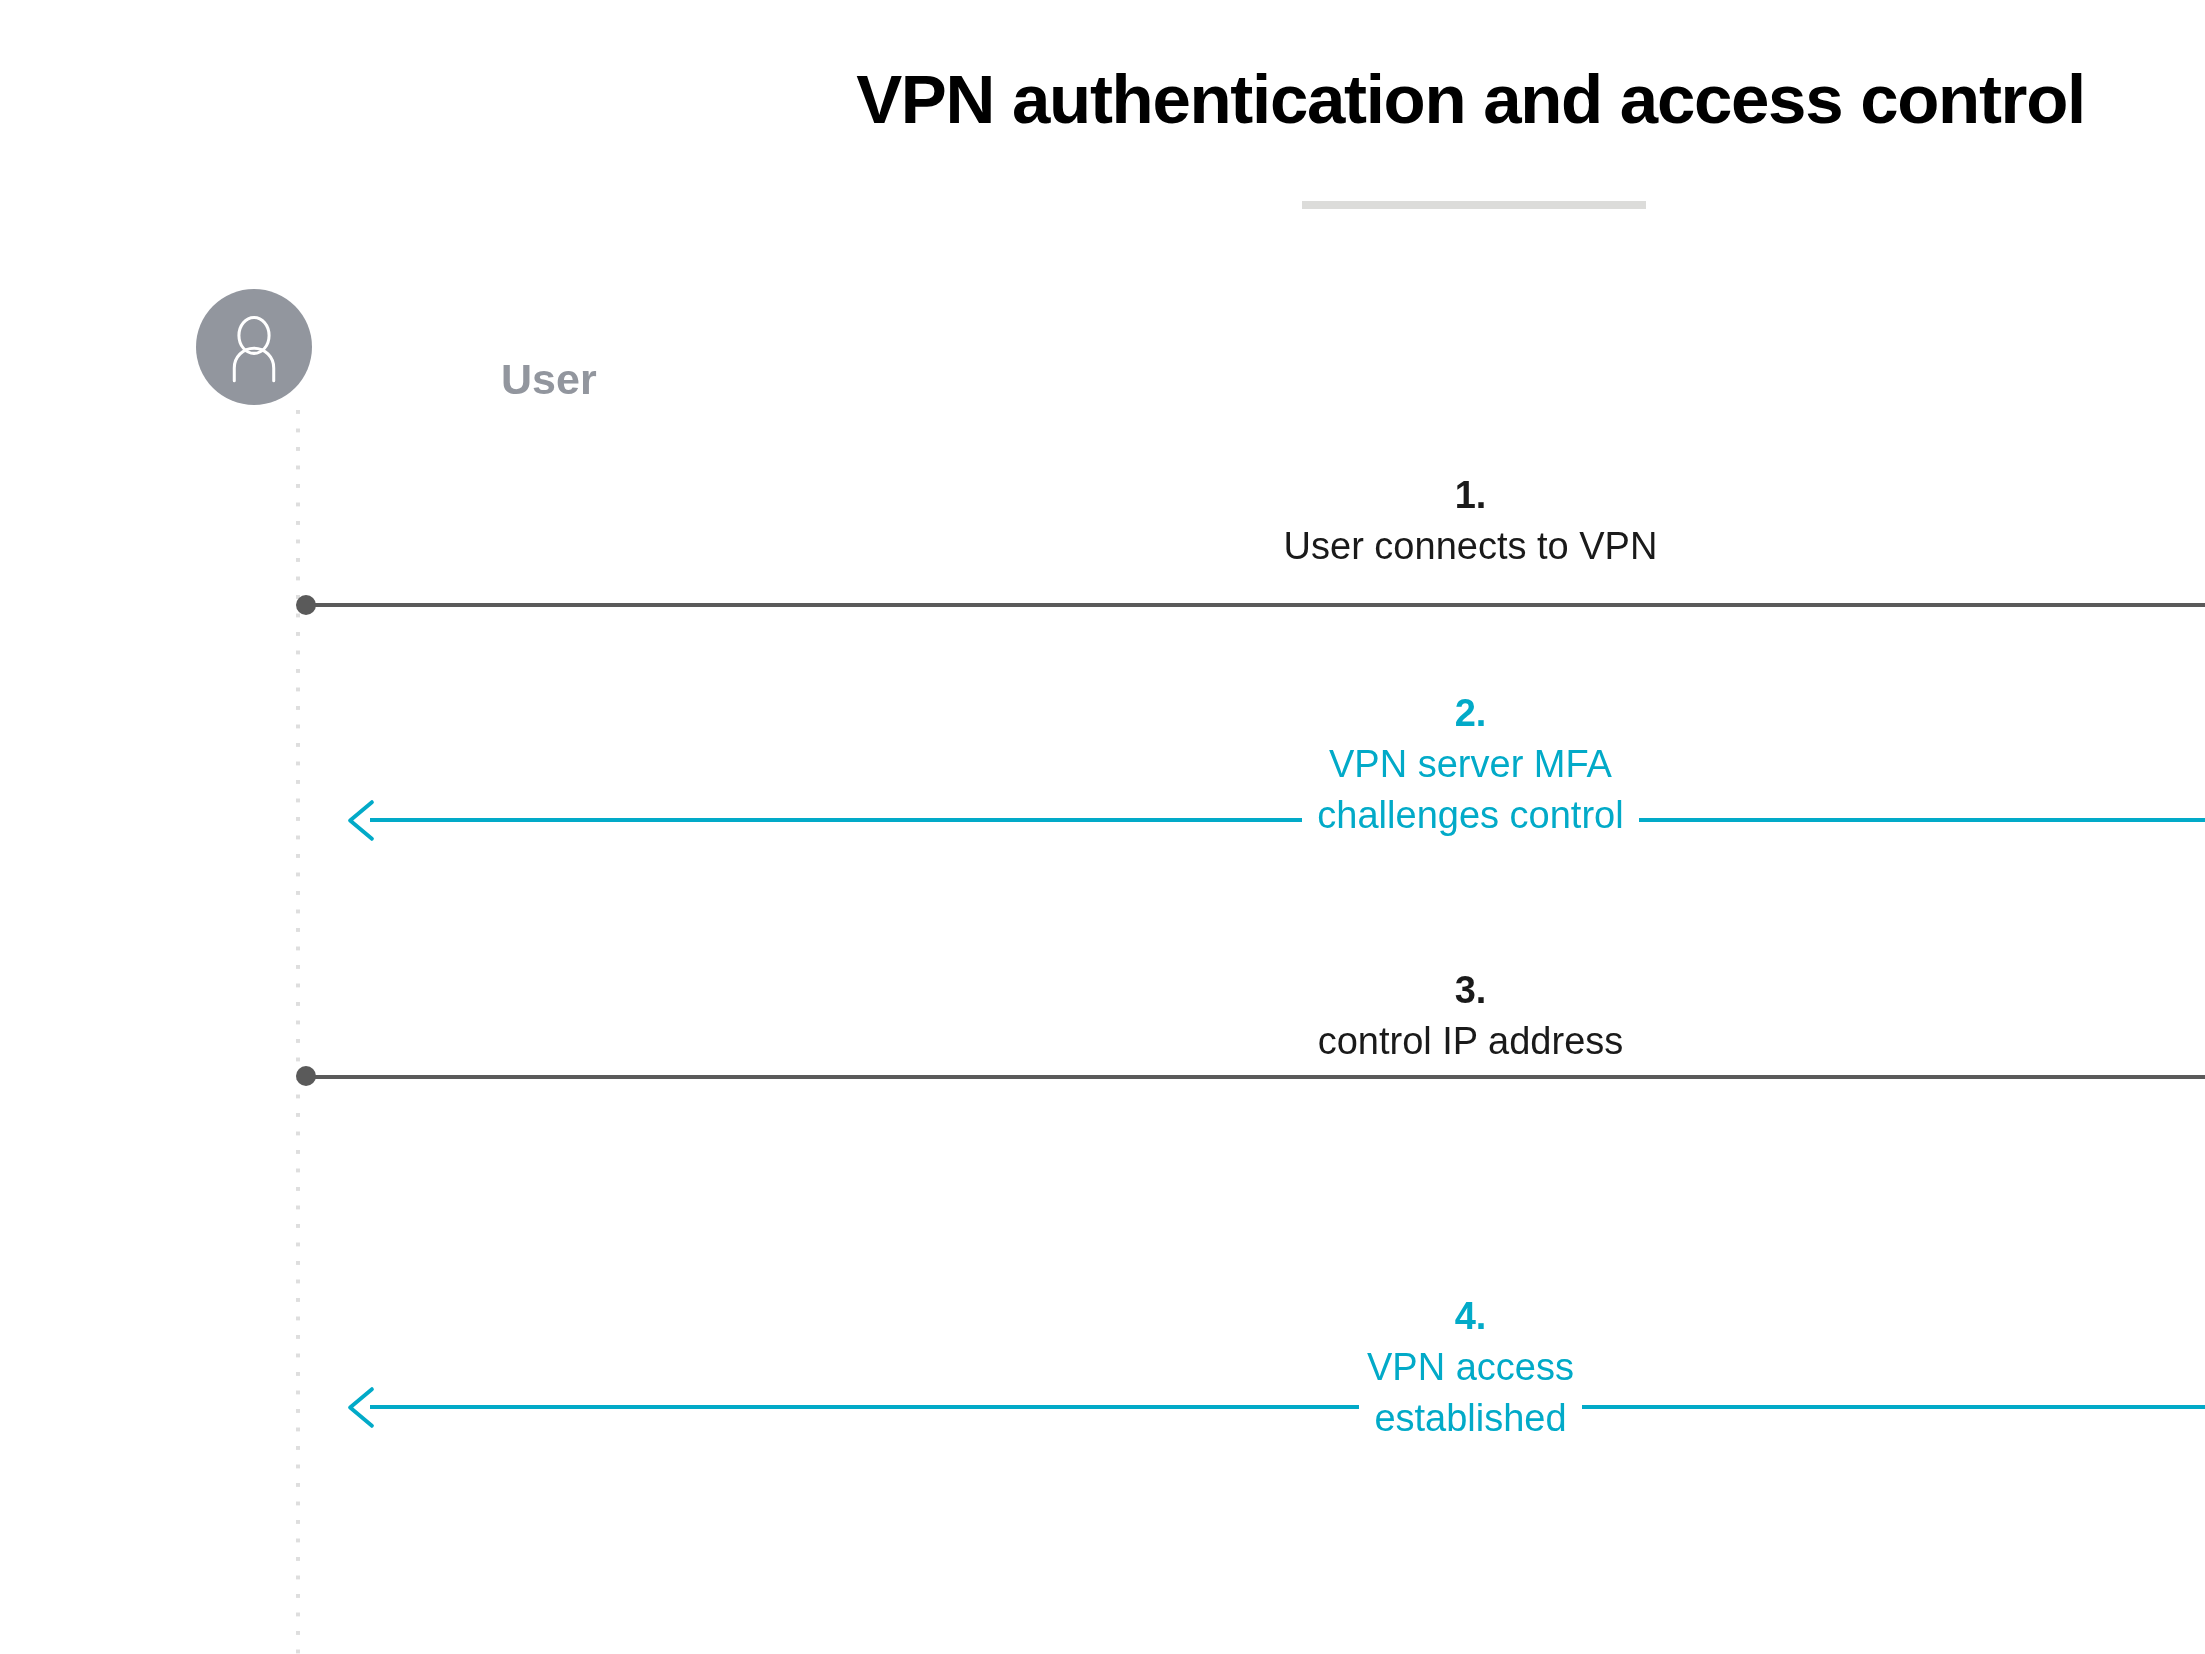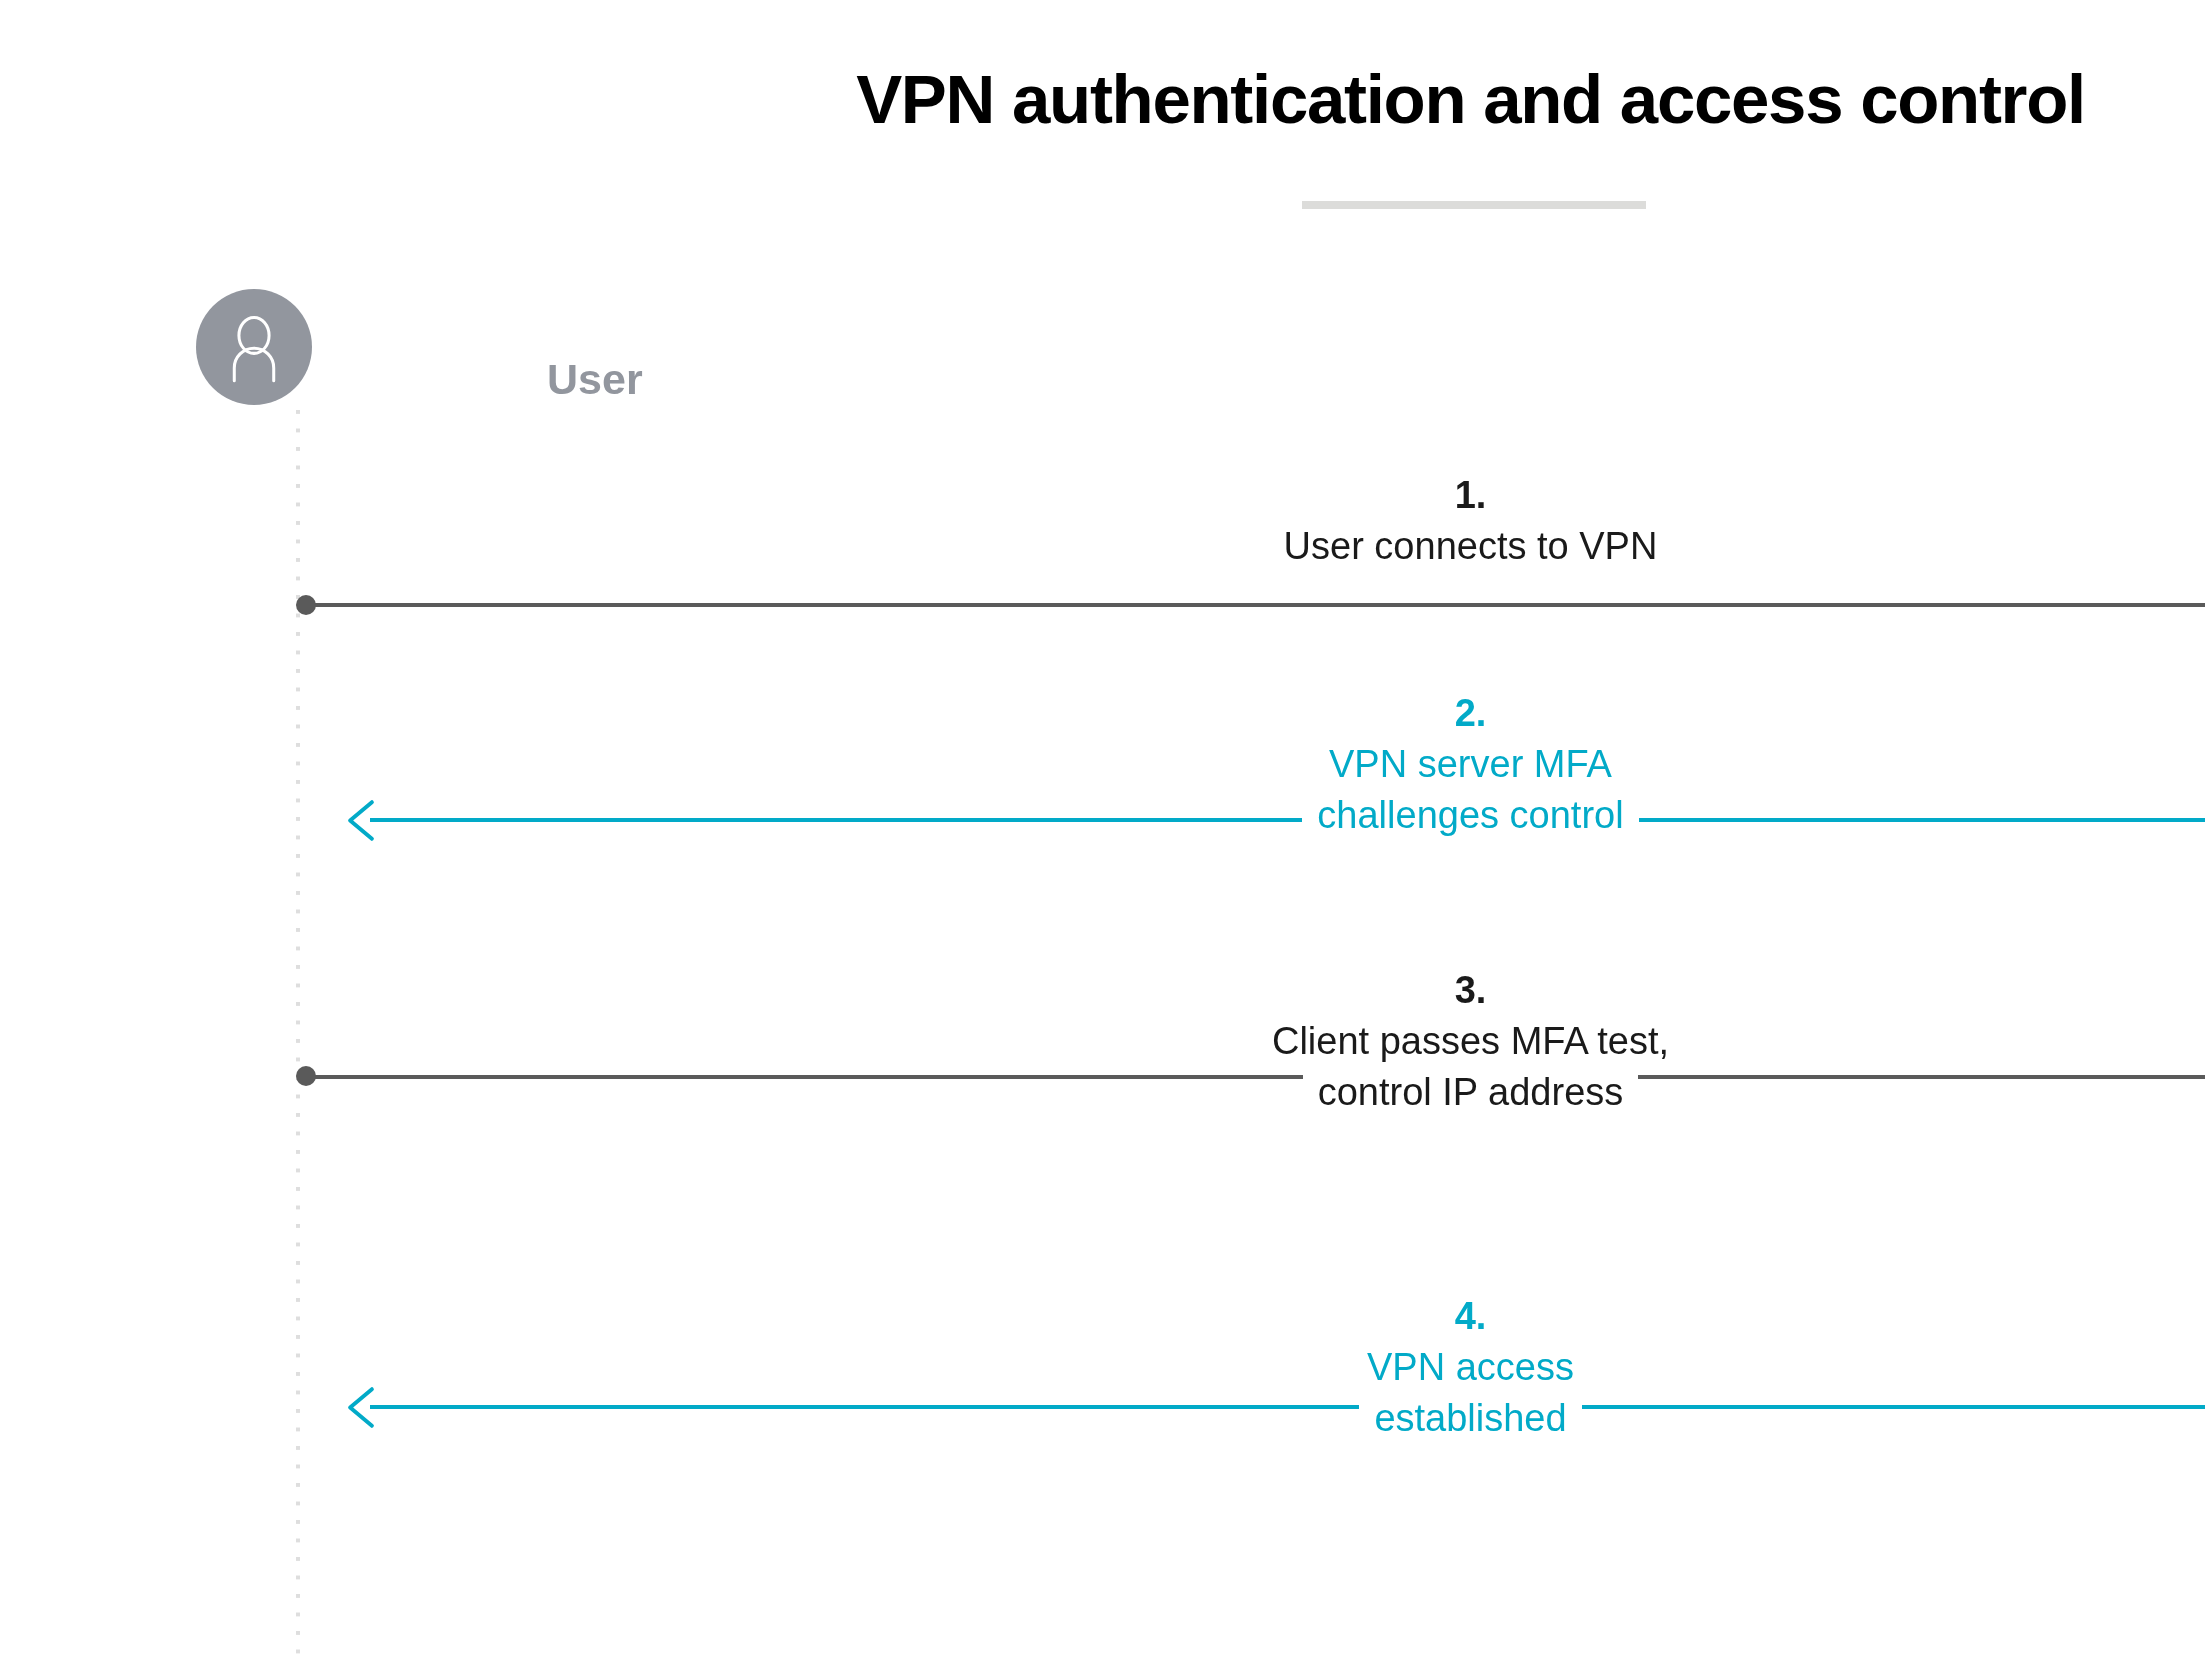--- a/index.html
+++ b/index.html
@@ -61,21 +61,20 @@
     width: 100%;
     height: 100%;
   }
   .actor-label {
     position: absolute;
     top: 353px;
     font-size: 43px;
     font-weight: 700;
     line-height: 53px;
     white-space: nowrap;
-    margin-left: 46px;
   }
   .actor-label-user {
     left: 501px;
     color: #92969E;
     text-align: left;
   }
   .actor-label-vpn {
     left: 1941px;
     width: 591px;
     color: #02AAC8;
@@ -217,21 +216,20 @@
     </div>
   </div>
 
   <div class="msg" id="row-3">
     <div class="msg-dot"></div>
     <div class="msg-line"></div>
 
     <div class="msg-text">
       <span class="msg-num dark">3.</span>
       <span class="msg-body dark">
-        <span class="ln">Client passes MFA test,</span>
         <span class="ln">control IP address</span>
       </span>
     </div>
   </div>
 
   <div class="msg" id="row-4">
 
     <div class="msg-line"></div>
     <div class="msg-head">
       <svg viewBox="0 0 78 112">

